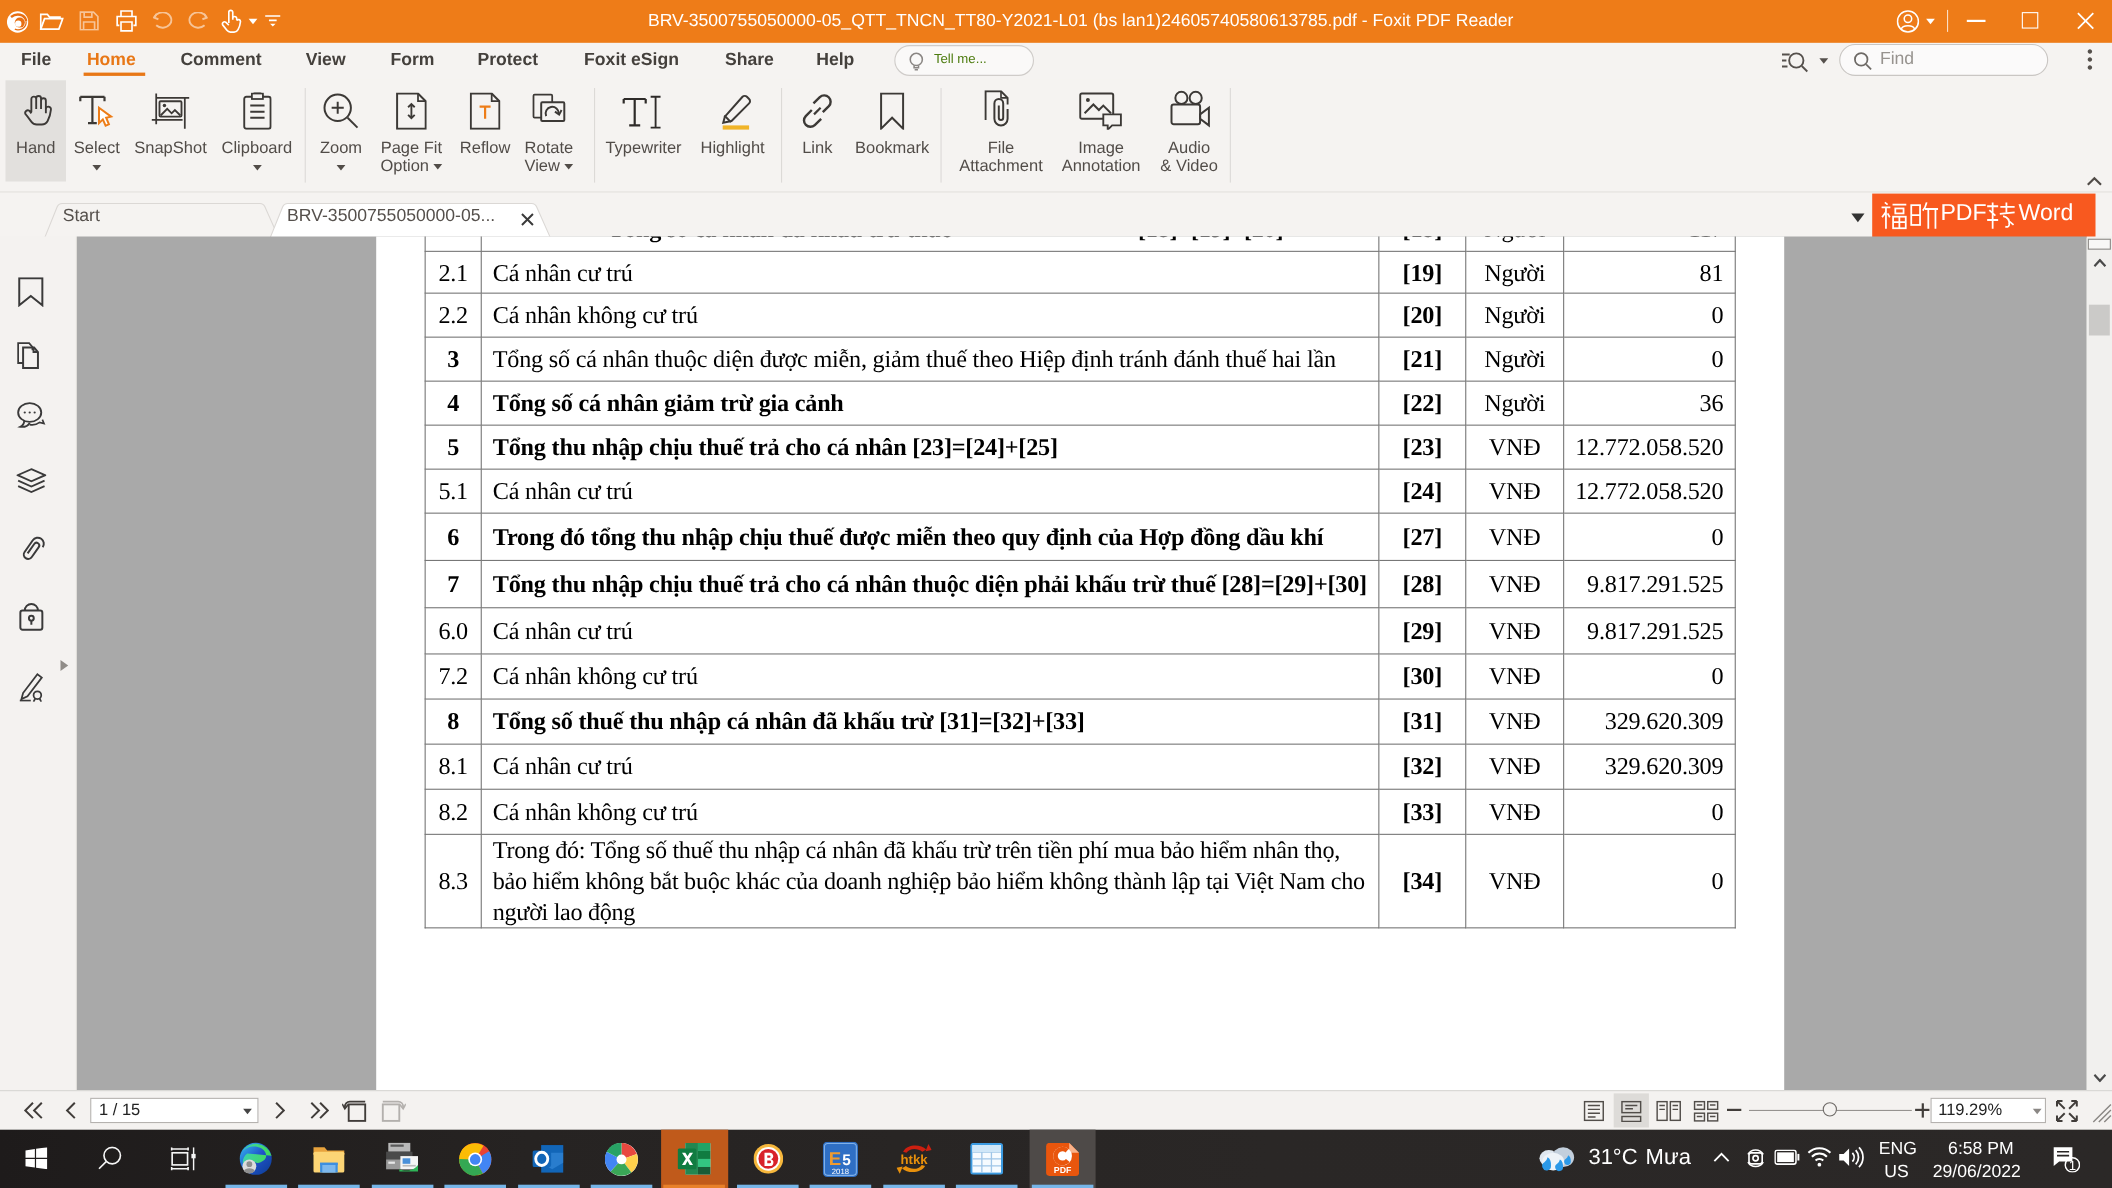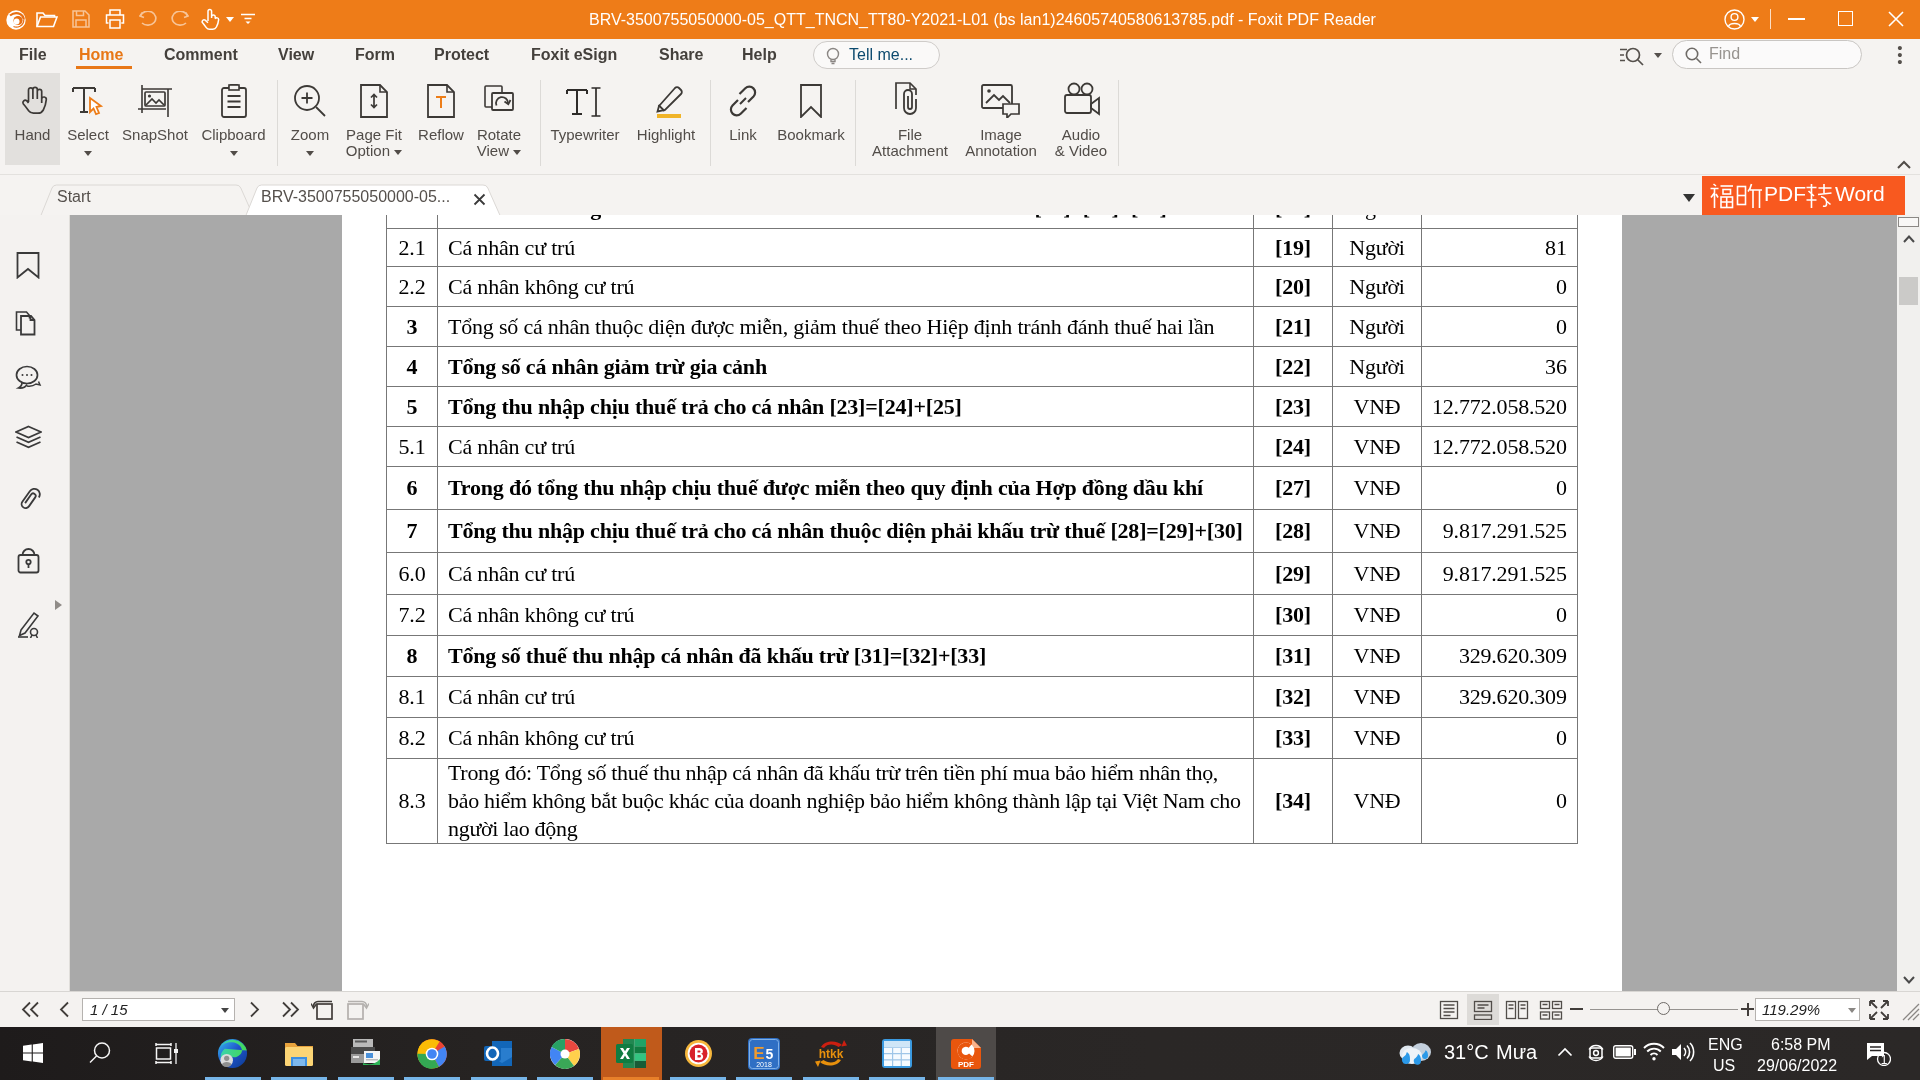--- a/index.html
+++ b/index.html
@@ -39,21 +39,21 @@
 #vtable td.c1 { text-align:center; padding:0 0; }
 #vtable td.c3 { text-align:center; font-weight:bold; padding:0 2px; }
 #vtable td.c4 { text-align:center; padding:0 2px; }
 #vtable td.c5 { text-align:right; }
 #vtable tr.b td.c2 { font-weight:bold; }
 
 
 #vscroll { position:absolute; left:1897px; top:215px; width:23px; height:776px; background:#f1f0ee; }
 
 
-#statusbar { position:absolute; left:0; top:991px; width:1920px; height:36px; background:#f4f2f0; border-top:1px solid #d8d6d3;font-style:italic; }
+#statusbar { position:absolute; left:0; top:991px; width:1920px; height:36px; background:#f4f2f0; border-top:1px solid #d8d6d3; }
 
 
 #taskbar { position:absolute; left:0; top:1027px; width:1920px; height:53px; background:linear-gradient(90deg,#1e1b1b 0%,#262322 25%,#2a2726 60%,#2b2827 100%); }
 .underline { position:absolute; top:50px; height:3px; width:56px; background:#76b5e8; }
 </style>
 </head>
 <body>
 <div id="screen">
   <div id="titlebar">
     <svg class="abs" style="left:6px;top:10px;" width="20" height="20" viewBox="0 0 20 20">
@@ -115,21 +115,21 @@
     <div class="menuitem" style="left:355px;">Form</div>
     <div class="menuitem" style="left:434px;">Protect</div>
     <div class="menuitem" style="left:531px;">Foxit eSign</div>
     <div class="menuitem" style="left:659px;">Share</div>
     <div class="menuitem" style="left:742px;">Help</div>
     <div class="abs" style="left:813px;top:2px;width:127px;height:28px;border:1px solid #cfccc9;border-radius:14px;background:#faf9f8;">
       <svg class="abs" style="left:11px;top:5px;" width="16" height="18" viewBox="0 0 16 18" fill="none" stroke="#8a8683" stroke-width="1.4">
           <circle cx="8" cy="7" r="5.5"></circle>
           <path d="M6 12.5 v2 h4 v-2 M6.5 16.5 h3"></path>
         </svg>
-      <div class="abs" style="left:35px;top:4px;font-size:16px;color:#0c4a6e;">Tell me...</div>
+      <div class="abs" style="left:35px;top:4px;font-size:12px;color:#4d7c0f;">Tell me...</div>
     </div>
     <svg class="abs" style="left:1620px;top:8px;" width="24" height="20" viewBox="0 0 24 20" fill="none" stroke="#55504c" stroke-width="1.7">
         <circle cx="13" cy="8" r="6.5"></circle>
         <path d="M18 13 L23 18"></path>
         <path d="M0 2.5 h7 M0 8 h4 M0 13.5 h5"></path>
       </svg>
     <div class="abs" style="left:1654px;top:14px;width:0;height:0;border-left:4px solid transparent;border-right:4px solid transparent;border-top:5px solid #55504c;"></div>
     <div class="abs" style="left:1672px;top:1px;width:190px;height:29px;border:1px solid #c9c6c3;border-radius:15px;background:#fbfafa;">
       <svg class="abs" style="left:12px;top:6px;" width="17" height="17" viewBox="0 0 17 17" fill="none" stroke="#6e6a66" stroke-width="1.6">
           <circle cx="7" cy="7" r="5.7"></circle>

